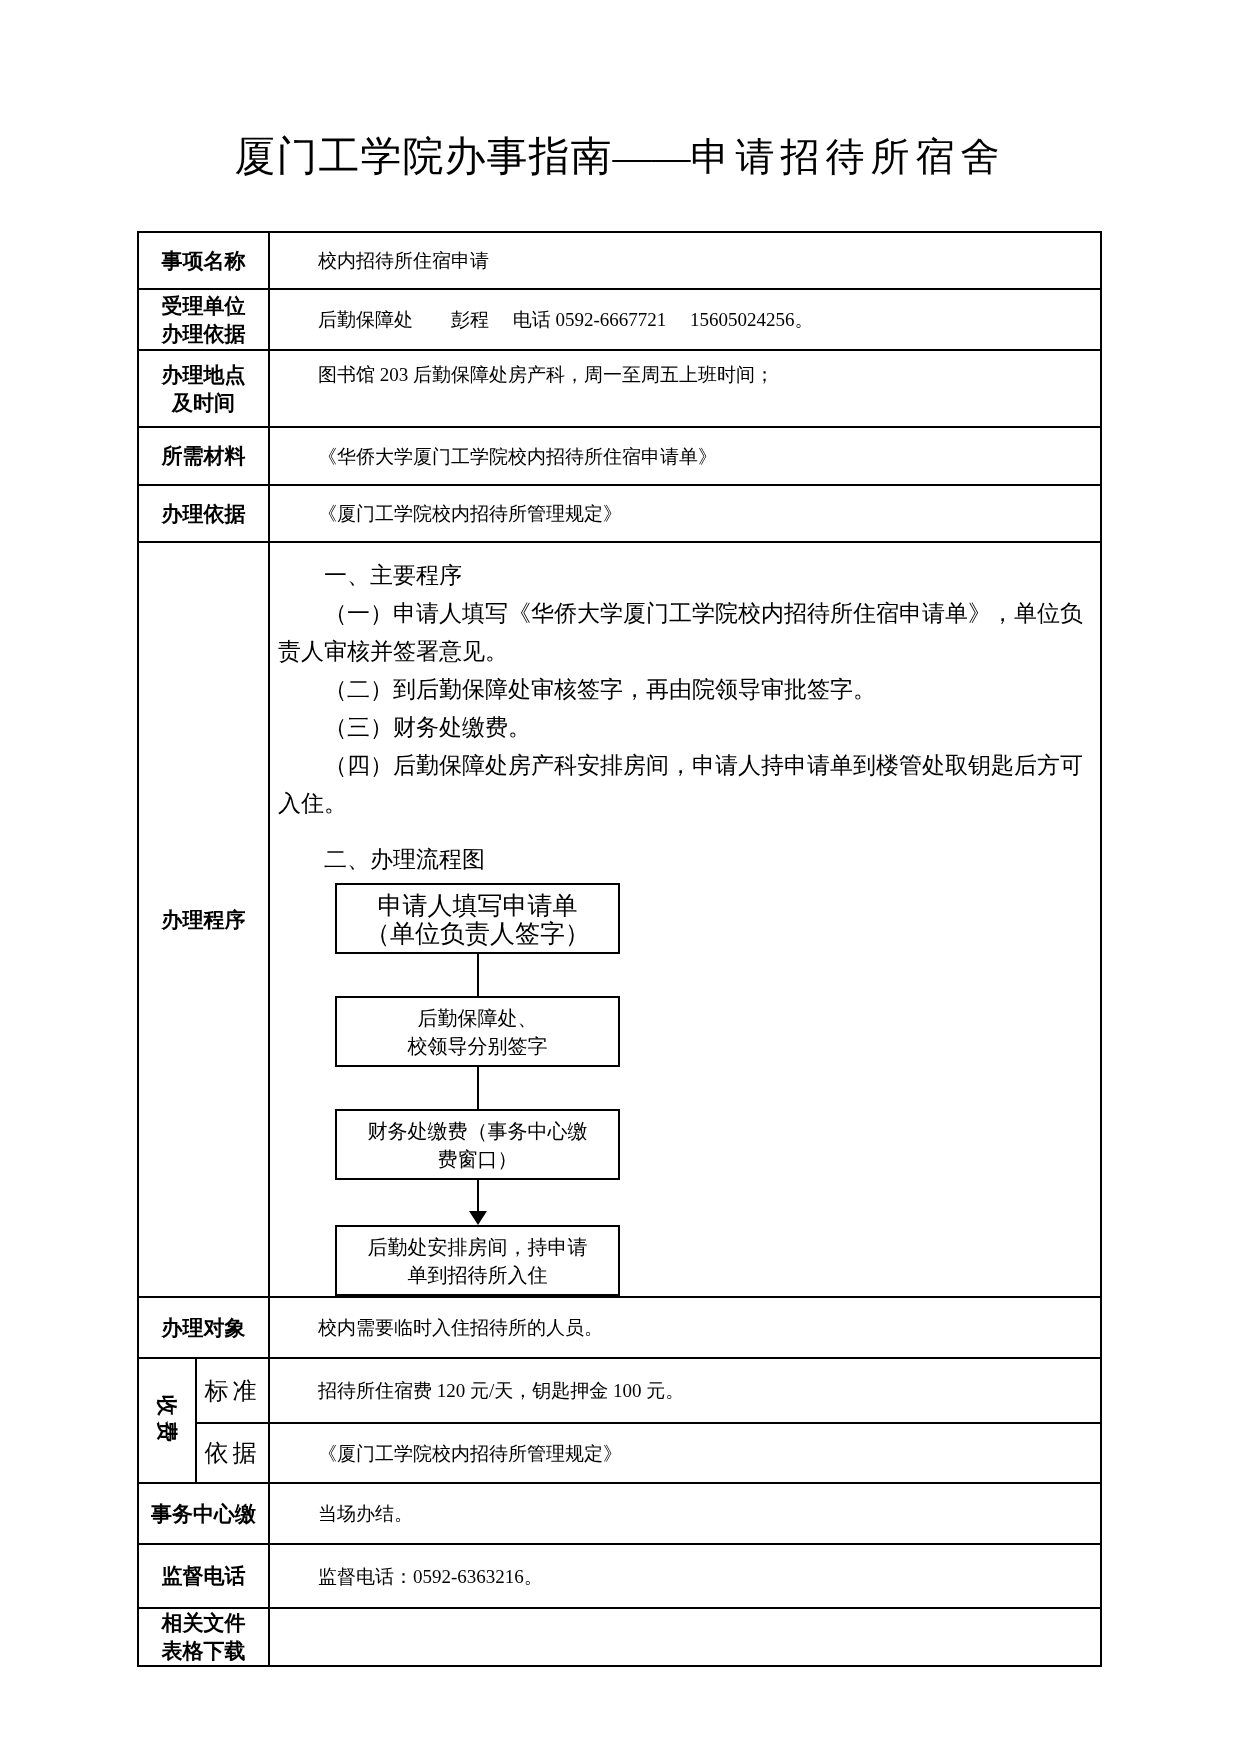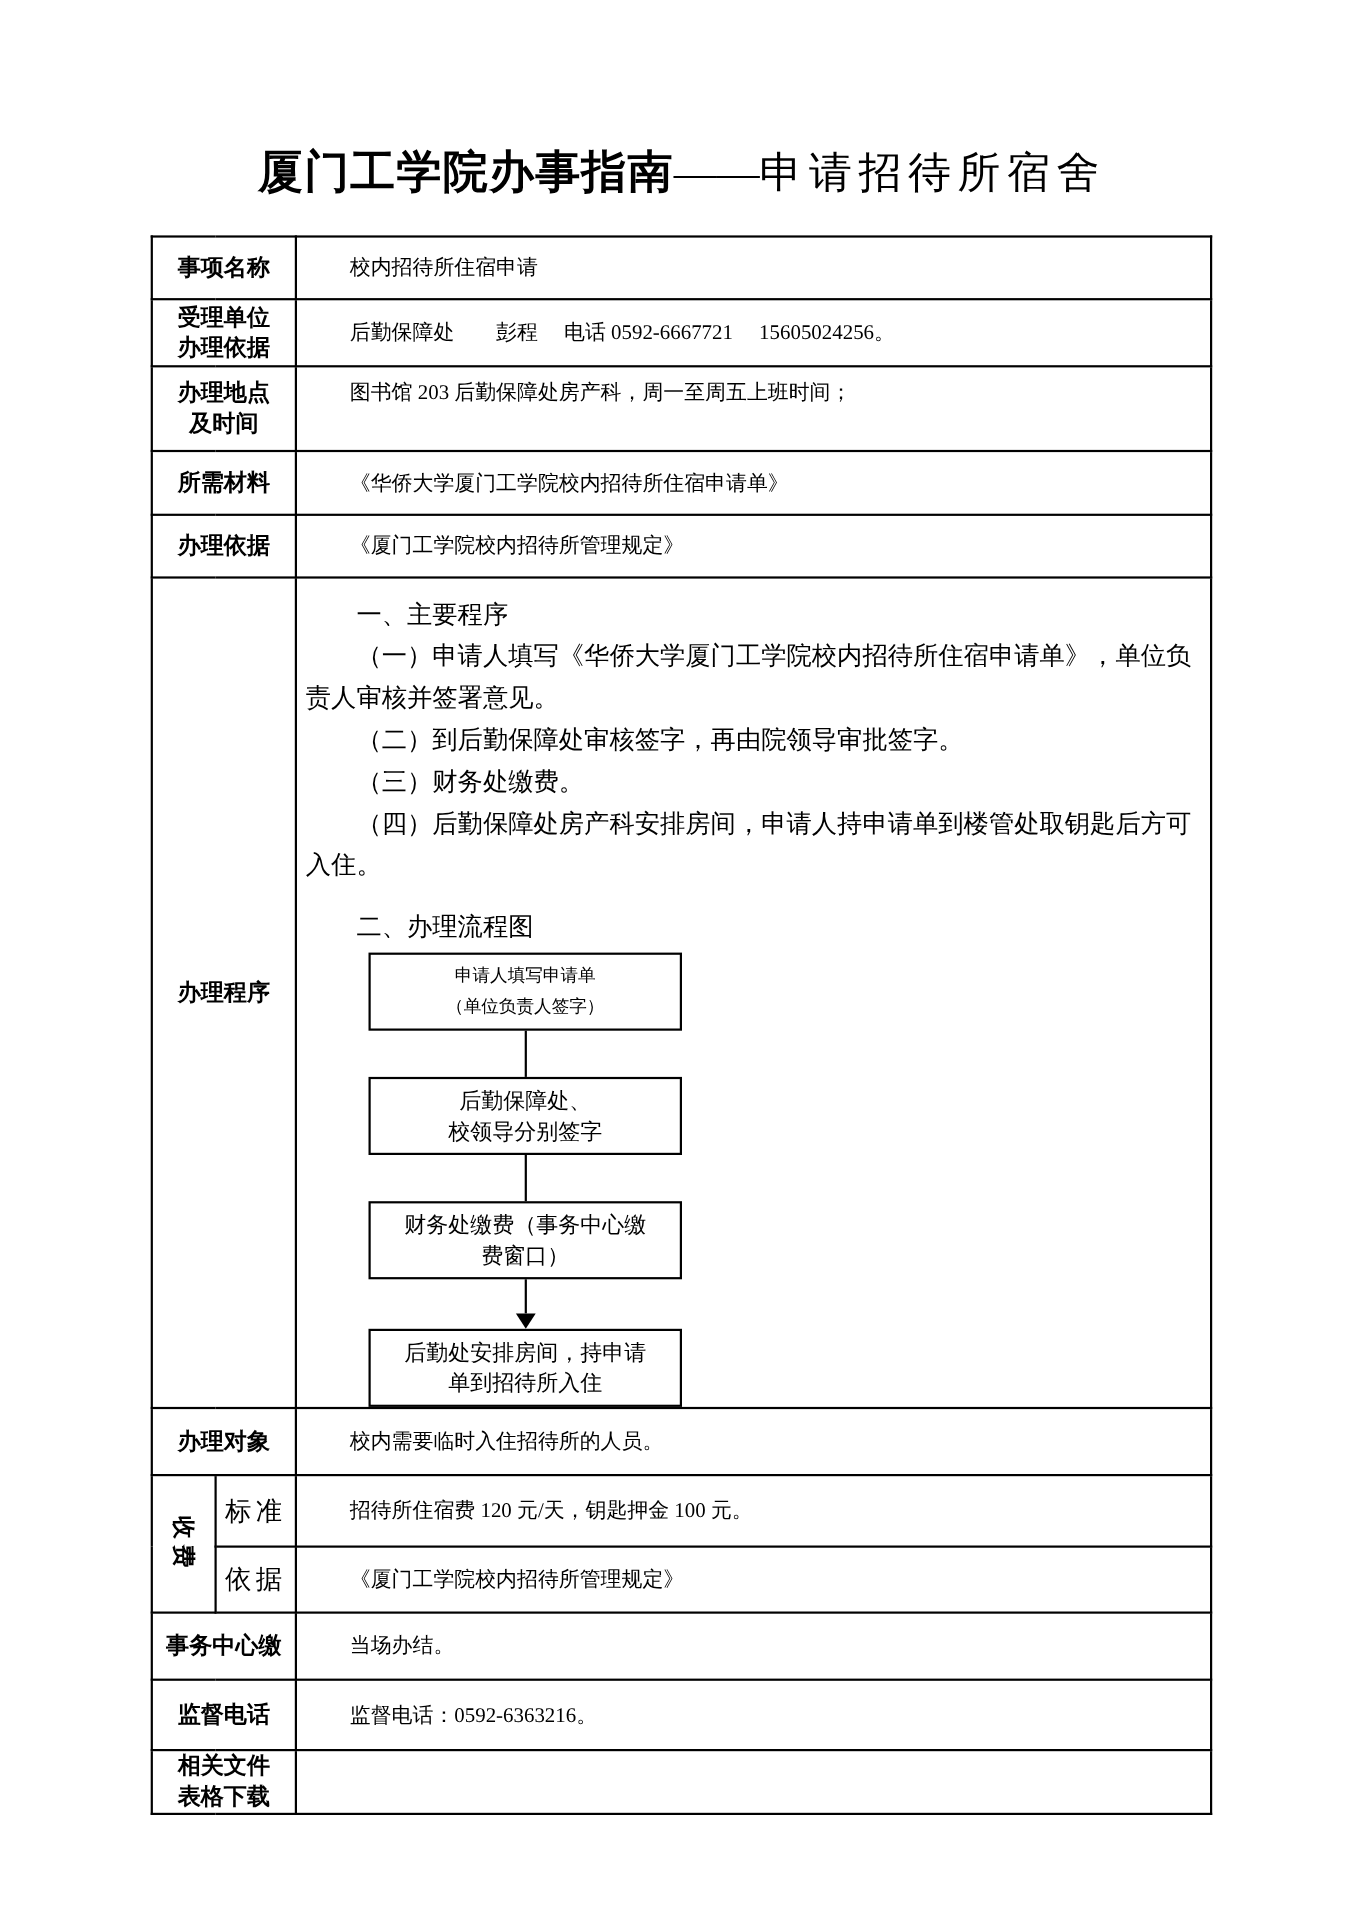--- a/index.html
+++ b/index.html
@@ -18,42 +18,42 @@
     position: absolute;
     top: 130px;
     left: 0;
     width: 100%;
     text-align: center;
     white-space: nowrap;
     line-height: 52px;
   }
   .doc-title .t-main {
     font-family: "Liberation Sans", sans-serif;
-    font-weight: bold;
+    font-weight: normal;
     font-size: 41px;
     letter-spacing: 1px;
   }
   .doc-title .t-dash {
     font-family: "Liberation Serif", serif;
     font-weight: normal;
     font-size: 39px;
     letter-spacing: 0;
   }
   .doc-title .t-sub {
     font-family: "Liberation Serif", serif;
     font-weight: normal;
     font-size: 39px;
     letter-spacing: 6px;
   }
 
   
   table.guide {
     position: absolute;
     left: 137px;
-    top: 214px;
+    top: 231px;
     width: 963px;
     border-collapse: collapse;
     table-layout: fixed;
     border-radius: 18px;
   }
   table.guide td {
     border: 2px solid #000;
     padding: 0;
     vertical-align: middle;
   }
@@ -118,21 +118,21 @@
     align-items: center;
     justify-content: center;
     text-align: center;
     font-size: 20px;
     line-height: 28px;
     white-space: pre-line;
     font-family: "Liberation Serif", serif;
   }
   .fc-box--hei {
     font-family: "Liberation Sans", sans-serif;
-    font-size: 16px;
+    font-size: 25px;
   }
   .fc-line {
     width: 2px;
     height: 42px;
     background: #000;
     margin: 0 auto;
   }
   .fc-arrow {
     height: 45px;
     display: flex;

